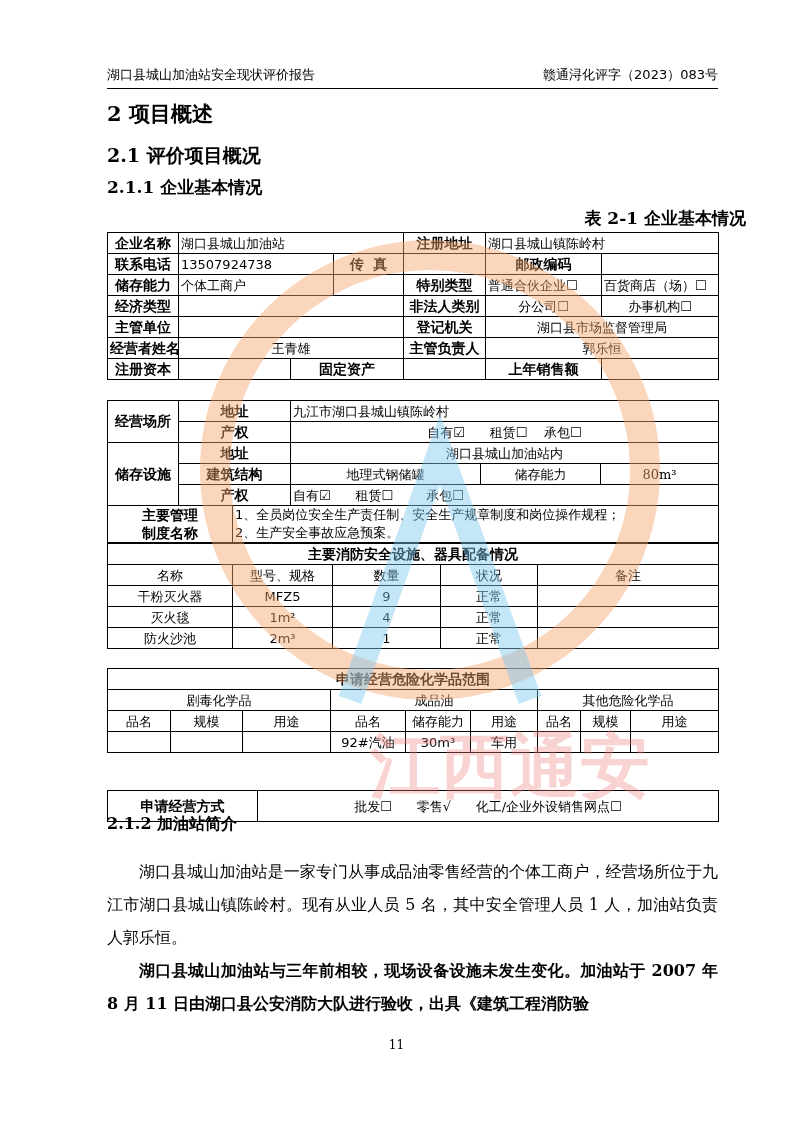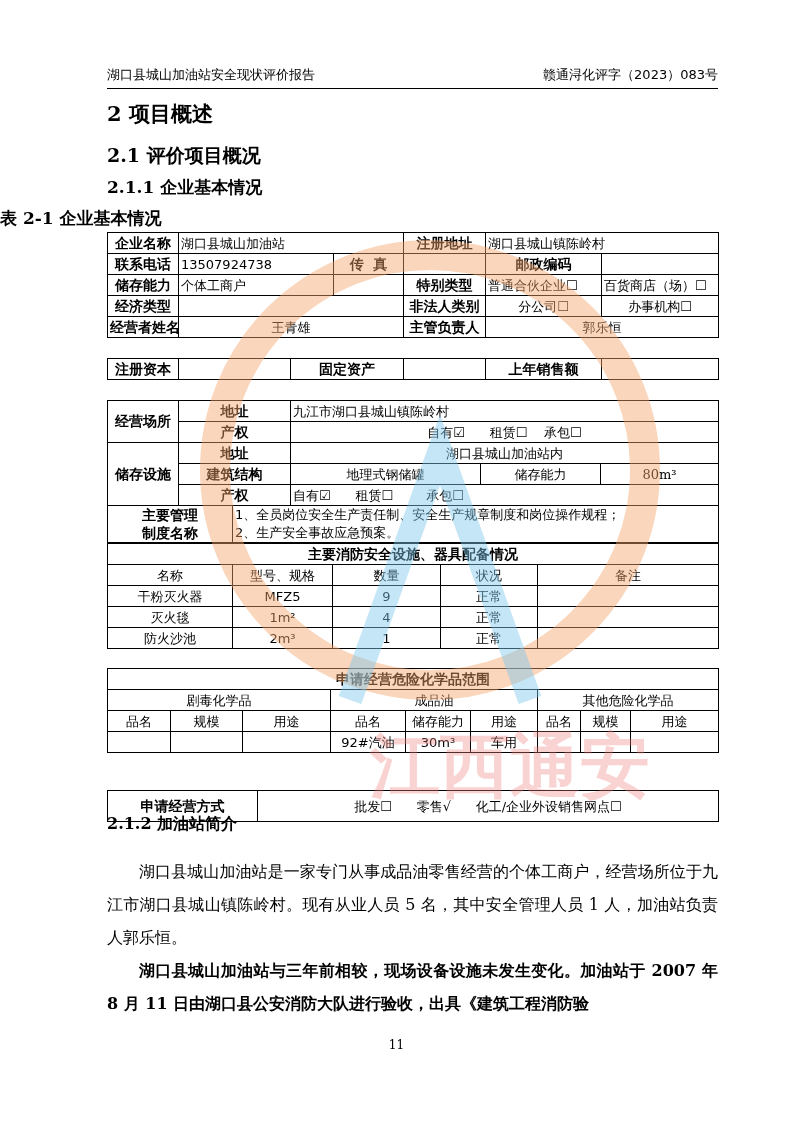--- a/index.html
+++ b/index.html
@@ -3,21 +3,21 @@
 <meta charset="utf-8">
 <style>
   html,body{margin:0;padding:0;background:#fff;}
   body{width:793px;height:1122px;position:relative;overflow:hidden;font-family:"DejaVu Serif","Liberation Serif",serif;color:#000;}
   .header{position:absolute;left:107px;top:66px;width:611px;height:22px;border-bottom:1.5px solid #000;font-family:"DejaVu Sans",sans-serif;font-size:13px;}
   .header .l{position:absolute;left:0;bottom:4px;}
   .header .r{position:absolute;right:0;bottom:4px;}
   .h1{position:absolute;left:107px;top:100px;font-size:21px;font-weight:bold;}
   .h2{position:absolute;left:107px;top:143px;font-size:19px;font-weight:bold;}
   .h3{position:absolute;left:107px;top:176px;font-size:17px;font-weight:bold;}
-  .tcap{position:absolute;left:0;width:746px;top:207px;text-align:left;font-size:17px;font-weight:bold;}
+  .tcap{position:absolute;left:0;width:746px;top:207px;text-align:right;font-size:17px;font-weight:bold;}
   table{border-collapse:collapse;position:absolute;left:107px;width:611px;table-layout:fixed;font-family:"DejaVu Sans",sans-serif;font-size:13px;}
   td{border:1px solid #000;height:20px;padding:0 2px;white-space:nowrap;overflow:hidden;line-height:19px;}
   td.b{font-weight:bold;font-family:"DejaVu Serif",serif;font-size:14px;text-align:center;}
   td.c{text-align:center;}
   .p{position:absolute;left:107px;width:611px;font-size:16px;line-height:33px;text-align:justify;}
   .footer{position:absolute;left:0;width:793px;top:1038px;text-align:center;font-size:12px;}
   .wm{position:absolute;pointer-events:none;}
 </style>
 </head>
 <body>
@@ -66,20 +66,26 @@
     <td>百货商店（场）☐</td>
   </tr>
   <tr>
     <td class="b">经济类型</td>
     <td colspan="3"></td>
     <td class="b">非法人类别</td>
     <td class="c">分公司☐</td>
     <td class="c">办事机构☐</td>
   </tr>
   <tr>
+    <td class="b">主管单位</td>
+    <td colspan="3"></td>
+    <td class="b">登记机关</td>
+    <td colspan="2" class="c">湖口县市场监督管理局</td>
+  </tr>
+  <tr>
     <td class="b">经营者姓名</td>
     <td colspan="3" class="c">王青雄</td>
     <td class="b">主管负责人</td>
     <td colspan="2" class="c">郭乐恒</td>
   </tr>
 </tbody>
   </table>
 
 <table style="top:358px;">
   <colgroup>

